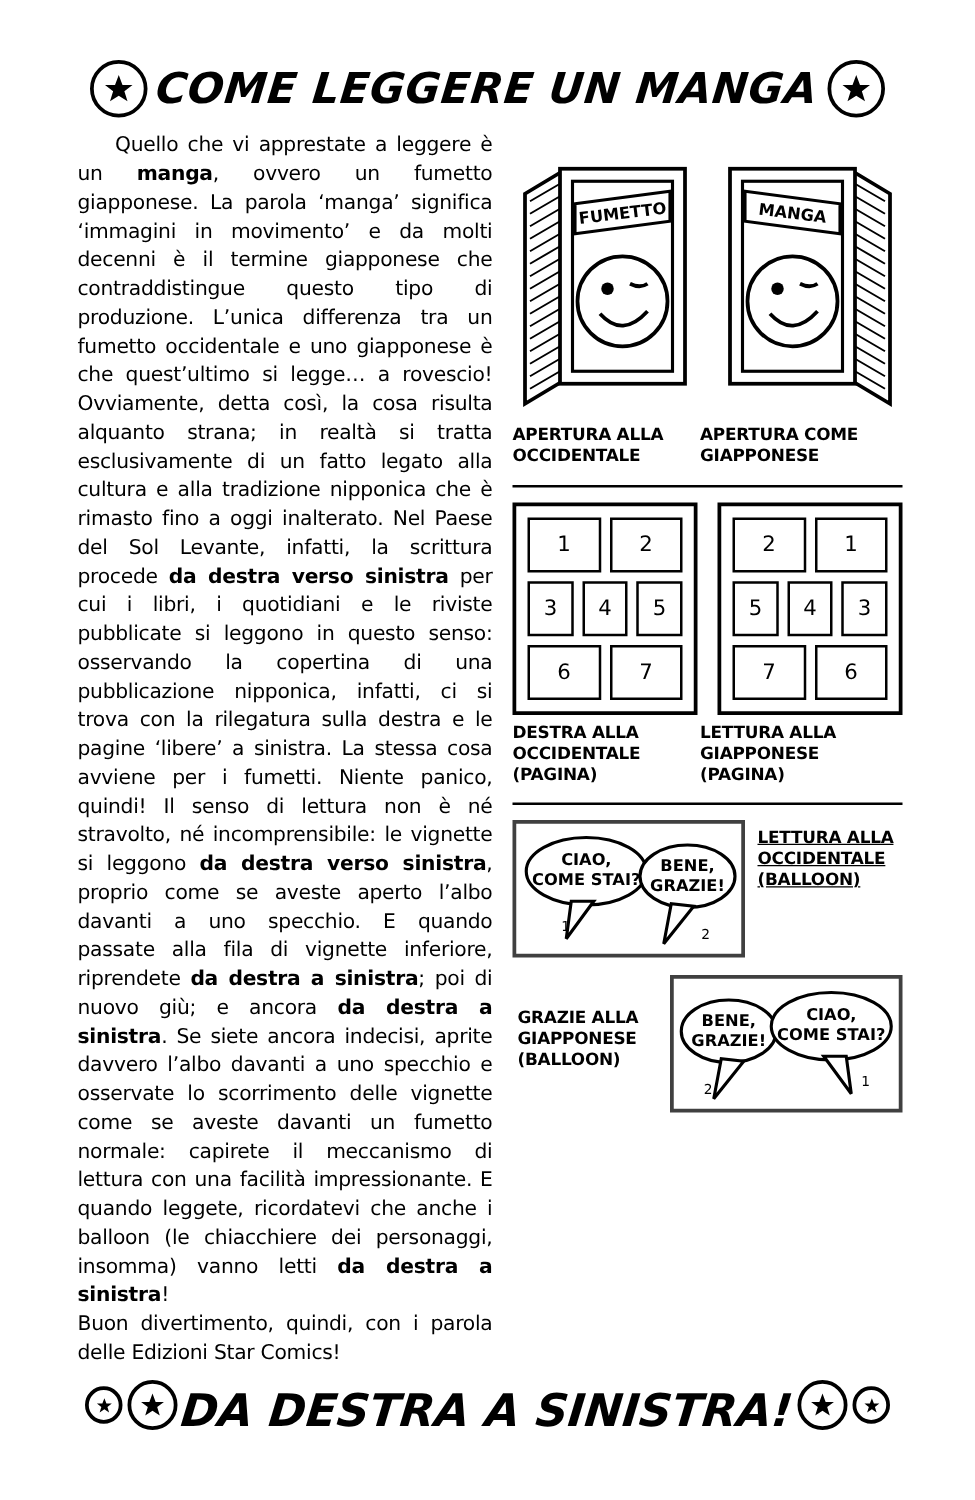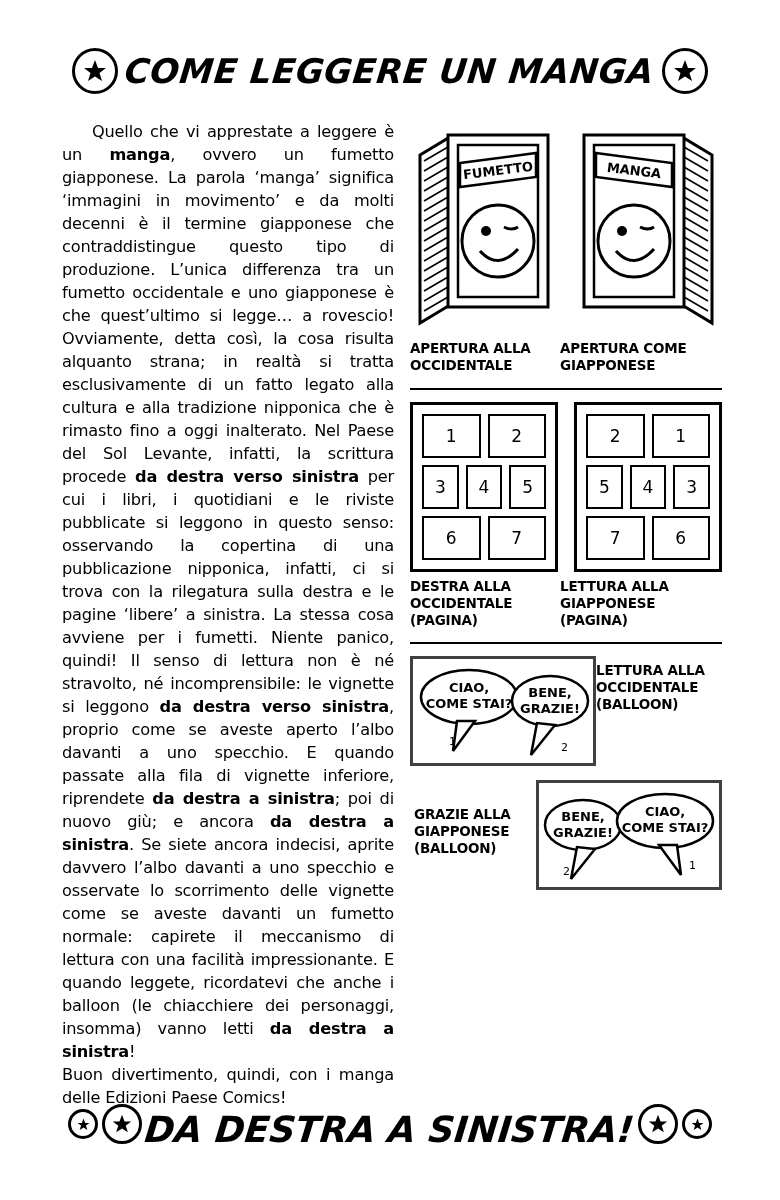--- a/index.html
+++ b/index.html
@@ -53,21 +53,21 @@
     background: #fff;
   }
   .star-badge svg { display: block; }
   .hdr-left { position: absolute; left: 72px; top: 48px; }
   .hdr-right { position: absolute; right: 72px; top: 48px; }
 
   
   .text-col {
     position: absolute;
     left: 62px;
-    top: 120px;
+    top: 104px;
     width: 332px;
     font-size: 16.2px;
     line-height: 1.42;
     text-align: justify;
     font-family: "DejaVu Sans", sans-serif;
     letter-spacing: -0.2px;
   }
   .text-col p { margin: 0; }
   .text-col b { font-weight: bold; }
   .indent { text-indent: 30px; }
@@ -145,23 +145,24 @@
   }
   .balloon-box {
     border: 3px solid #404040;
     background: #fff;
     box-sizing: border-box;
     position: relative;
   }
   .bbox-west { width: 186px; height: 110px; }
   .bbox-east { width: 186px; height: 110px; }
   .balloon-cap-right {
-    margin-left: 0;
+    margin-left: 10px;
     padding-top: 6px;
     width: 112px;
+    text-decoration: underline;
   }
   .balloon-cap-left {
     margin-right: 10px;
     padding-top: 26px;
     width: 112px;
     text-align: left;
   }
   .balloon-block-2 {
     display: flex;
     align-items: flex-start;
@@ -217,21 +218,21 @@
     <div class="header-title">COME LEGGERE UN MANGA</div>
   </div>
   <div class="hdr-right star-badge">
     <svg width="24" height="24" viewBox="0 0 24 24" aria-hidden="true">
       <polygon points="12,1 15,9 23,9 16.5,14 19,22 12,17.5 5,22 7.5,14 1,9 9,9" fill="#000"></polygon>
     </svg>
   </div>
 
   <div class="text-col">
     <p class="indent"><span>Quello che vi apprestate a leggere è un </span><b>manga</b><span>, ovvero un fumetto giapponese. La parola ‘manga’ significa ‘immagini in movimento’ e da molti decenni è il termine giapponese che contraddistingue questo tipo di produzione. L’unica differenza tra un fumetto occidentale e uno giapponese è che quest’ultimo si legge… a rovescio! Ovviamente, detta così, la cosa risulta alquanto strana; in realtà si tratta esclusivamente di un fatto legato alla cultura e alla tradizione nipponica che è rimasto fino a oggi inalterato. Nel Paese del Sol Levante, infatti, la scrittura procede </span><b>da destra verso sinistra</b><span> per cui i libri, i quotidiani e le riviste pubblicate si leggono in questo senso: osservando la copertina di una pubblicazione nipponica, infatti, ci si trova con la rilegatura sulla destra e le pagine ‘libere’ a sinistra. La stessa cosa avviene per i fumetti. Niente panico, quindi! Il senso di lettura non è né stravolto, né incomprensibile: le vignette si leggono </span><b>da destra verso sinistra</b><span>, proprio come se aveste aperto l’albo davanti a uno specchio. E quando passate alla fila di vignette inferiore, riprendete </span><b>da destra a sinistra</b><span>; poi di nuovo giù; e ancora </span><b>da destra a sinistra</b><span>. Se siete ancora indecisi, aprite davvero l’albo davanti a uno specchio e osservate lo scorrimento delle vignette come se aveste davanti un fumetto normale: capirete il meccanismo di lettura con una facilità impressionante. E quando leggete, ricordatevi che anche i balloon (le chiacchiere dei personaggi, insomma) vanno letti </span><b>da destra a sinistra</b><span>!</span></p>
-    <p>Buon divertimento, quindi, con i manga delle Edizioni Paese Comics!</p>
+    <p>Buon divertimento, quindi, con i parola delle Edizioni Star Comics!</p>
   </div>
 
   <div class="right-col">
 
     <div class="book-row">
       <div class="book-wrap">
         <svg width="148" height="215" viewBox="0 0 148 215" class="balloon-svg" aria-hidden="true">
 
           <path d="M10,36 L40,18 L40,186 L10,204 Z" fill="#fff" stroke="#000" stroke-width="3"></path>
           <path d="M14,42 L38,28 M14,52 L38,38 M14,62 L38,48 M14,72 L38,58 M14,82 L38,68 M14,92 L38,78 M14,102 L38,88 M14,112 L38,98 M14,122 L38,108 M14,132 L38,118 M14,142 L38,128 M14,152 L38,138 M14,162 L38,148 M14,172 L38,158 M14,182 L38,168 M14,192 L38,178" stroke="#000" stroke-width="1.6"></path>

